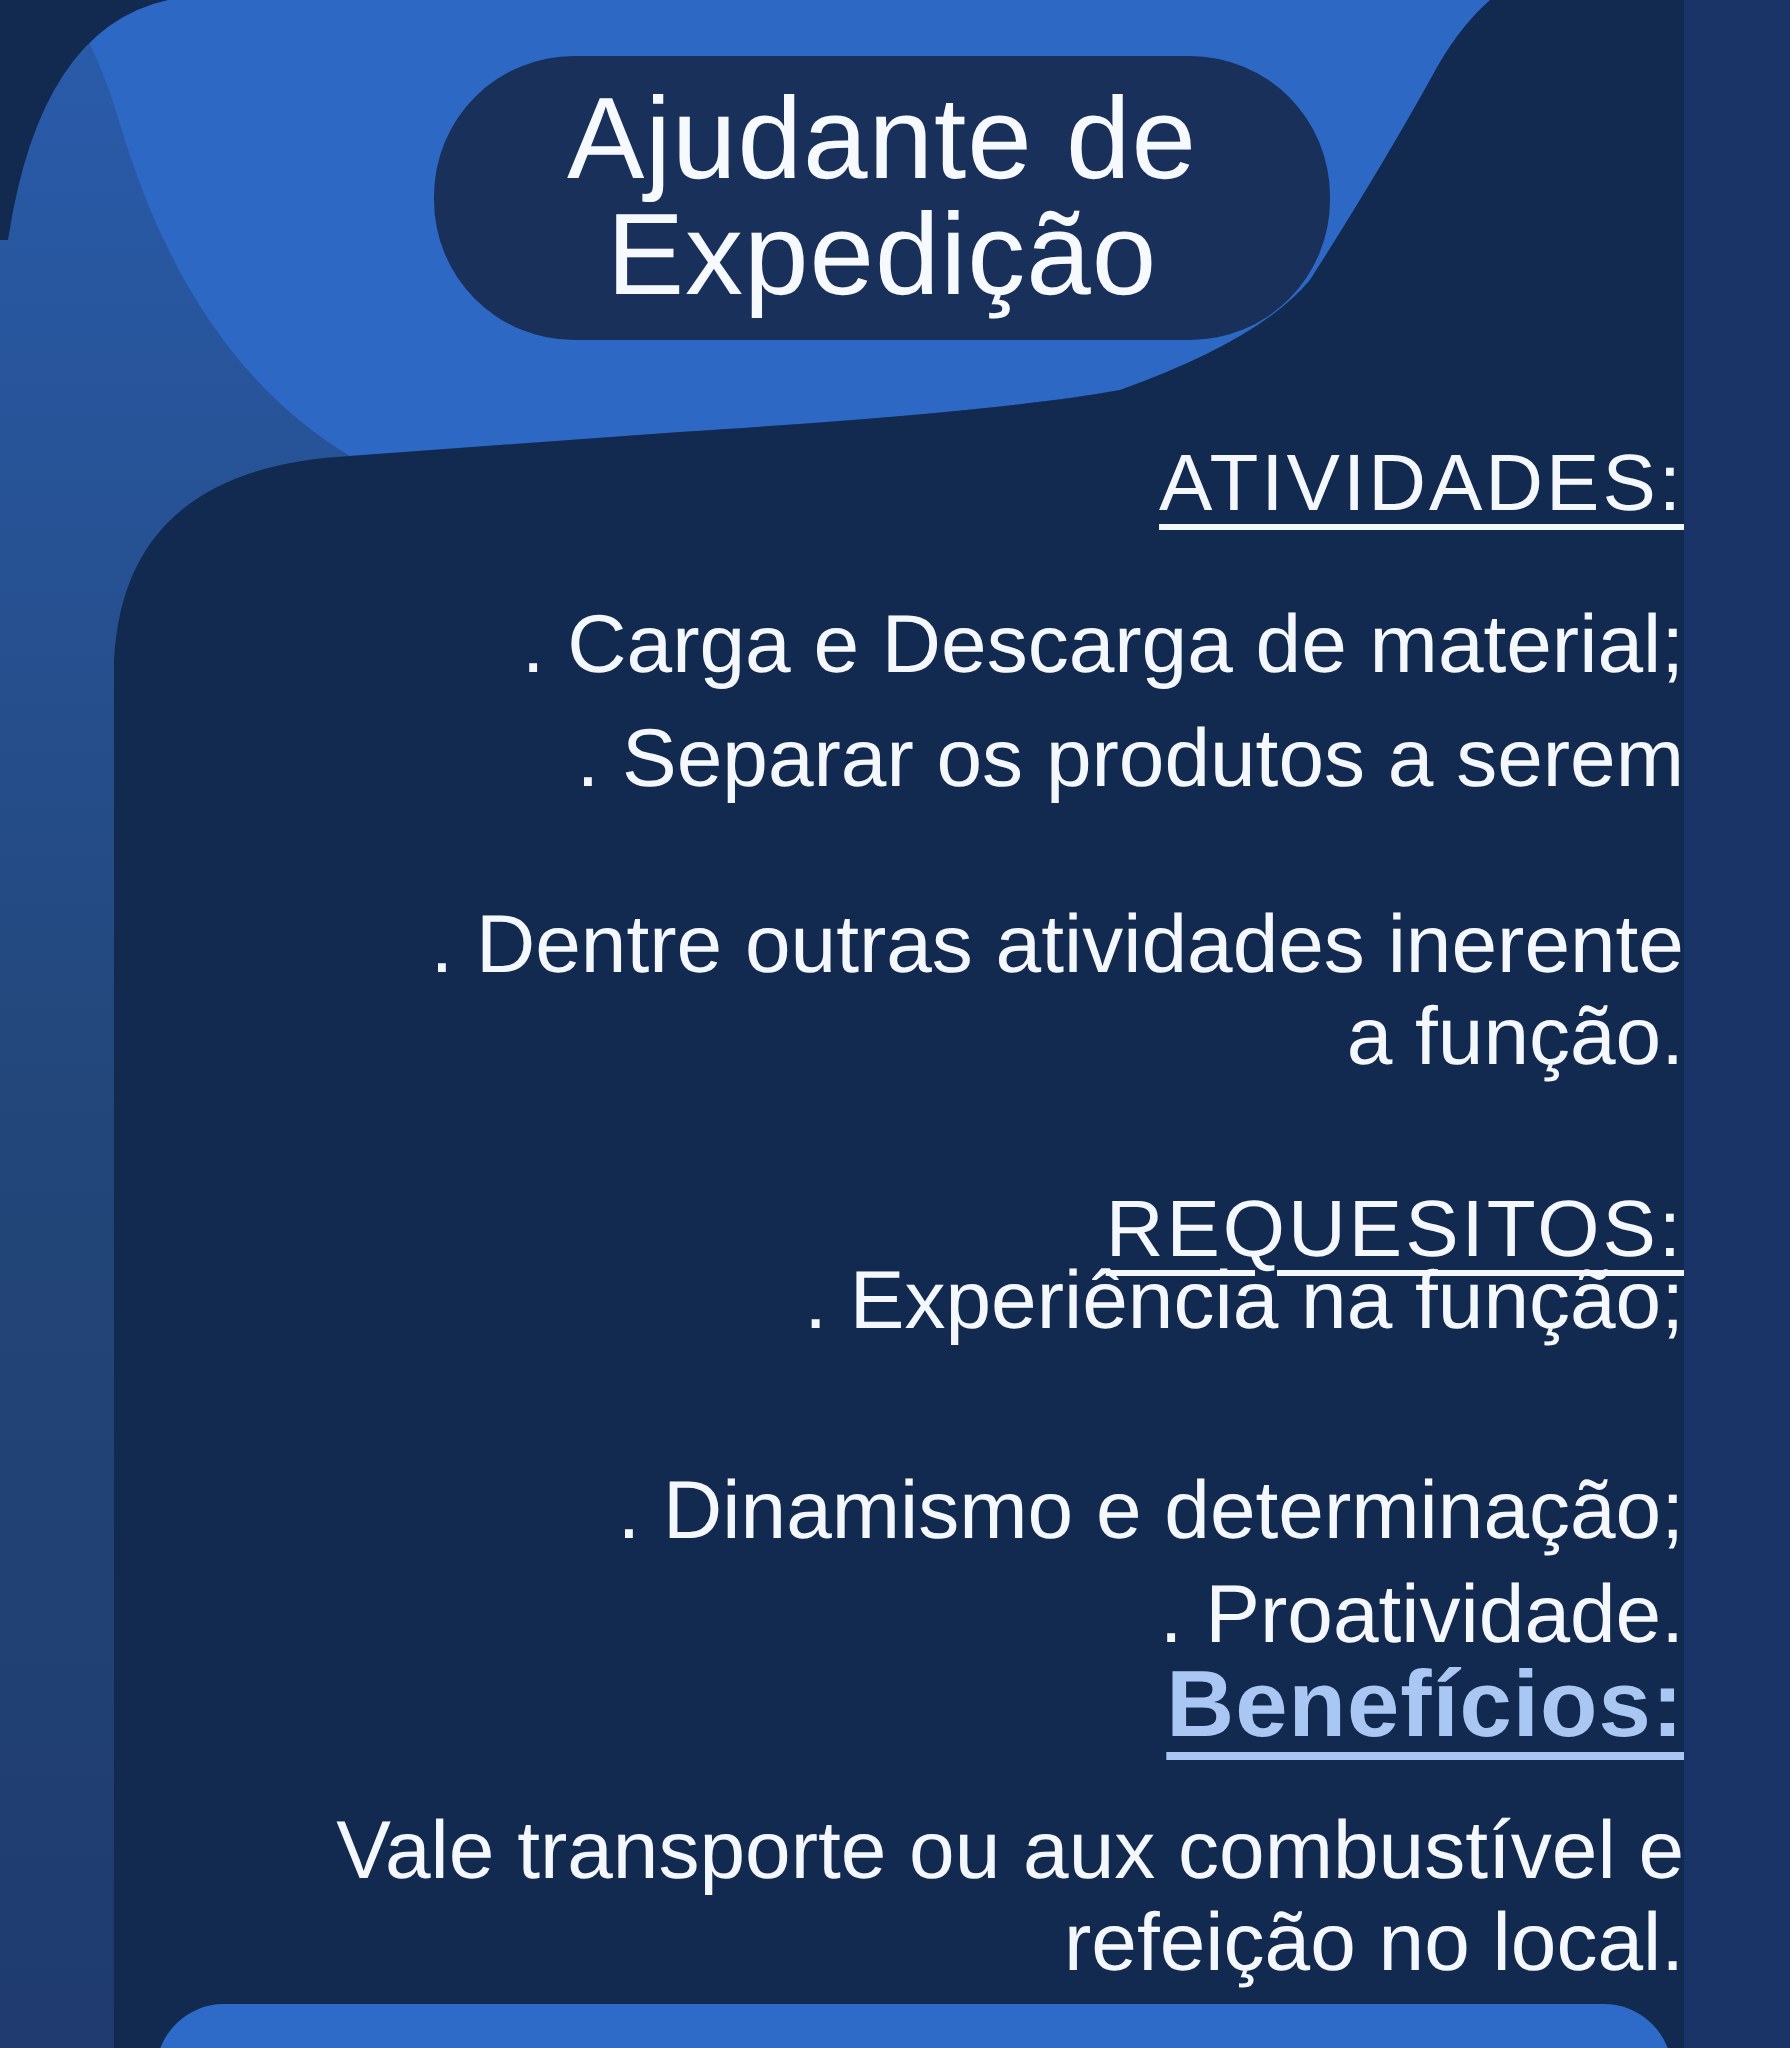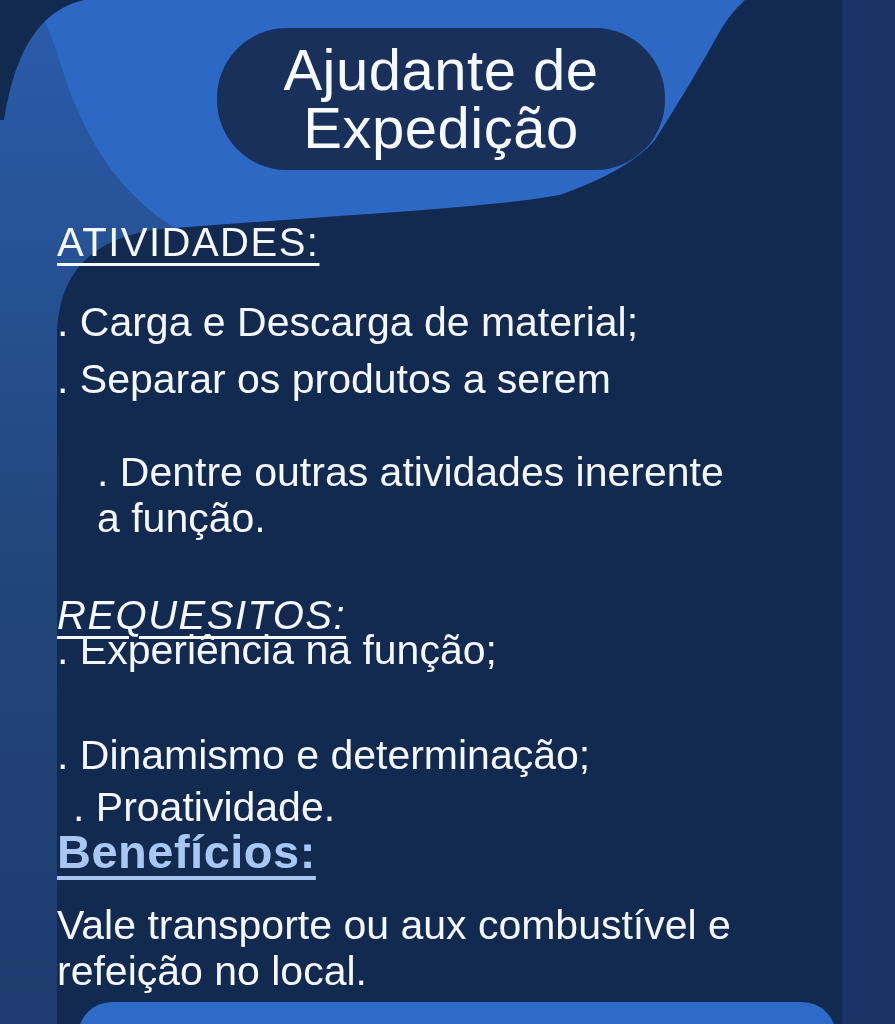--- a/index.html
+++ b/index.html
@@ -17,21 +17,21 @@
     background:#18305a;
     border-radius:70px;
     display:flex;flex-direction:column;align-items:center;justify-content:center;
     color:#f6f9fd;
     font-size:58px;line-height:1.0;font-weight:400;
     text-align:center;
     letter-spacing:0.5px;
   }
   .txt{
     position:absolute;left:57px;right:53px;
-    text-align:left;color:#f4f7fc;
+    text-align:right;color:#f4f7fc;
   }
   .heading{
     font-size:40px;letter-spacing:1.5px;font-weight:400;
     text-decoration:underline;
     text-decoration-thickness:3px;
     text-underline-offset:7px;
   }
   .body-line{font-size:41px;line-height:1.12;font-weight:400;}
   .benefits-heading{
     font-size:47px;font-weight:700;color:#a9c7f2;
@@ -87,21 +87,21 @@
 
   <div class="txt body-line" style="top:357px;">
     <div>. Separar os produtos a serem</div>
   </div>
 
   <div class="txt body-line" style="top:450px;padding-left:40px;">
     <div>. Dentre outras atividades inerente</div>
     <div>a função.</div>
   </div>
 
-  <div class="txt heading" style="top:593px;font-style:italic;">REQUESITOS:</div>
+  <div class="txt heading" style="top:593px;">REQUESITOS:</div>
 
   <div class="txt body-line" style="top:628px;">. Experiência na função;</div>
 
   <div class="txt body-line" style="top:733px;">. Dinamismo e determinação;</div>
 
   <div class="txt body-line" style="top:785px;padding-left:16px;">. Proatividade.</div>
 
   <div class="txt benefits-heading" style="top:824px;">Benefícios:</div>
 
   <div class="txt body-line" style="top:903px;">

